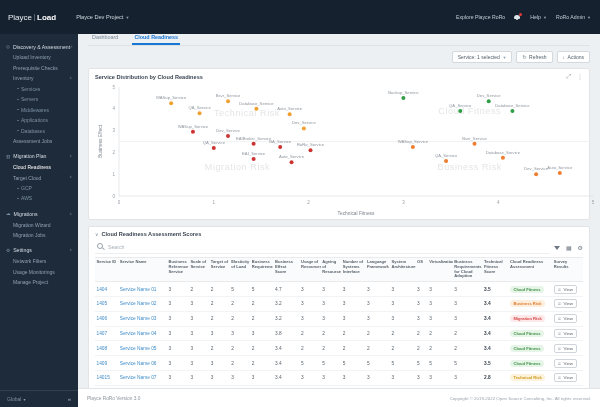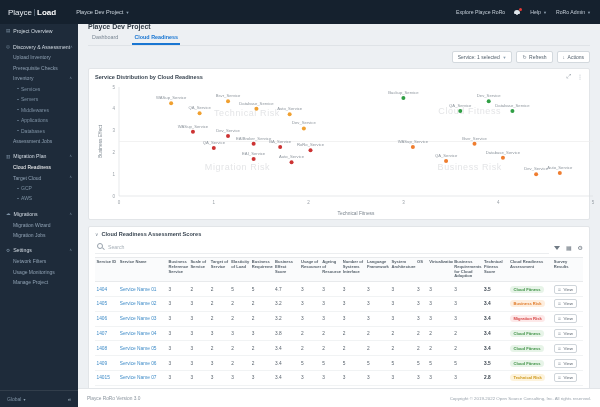--- a/index.html
+++ b/index.html
@@ -1,20 +1,20 @@
 <!DOCTYPE html>
 <html><head>
 <meta charset="utf-8">
 <style>
   *{box-sizing:border-box;margin:0;padding:0}
   html,body{width:600px;height:407px;overflow:hidden}
   body{font-family:"Liberation Sans",sans-serif;background:#edf0f3;position:relative;color:#444}
 
   
-  .topbar{position:absolute;top:0;left:0;right:0;height:24px;background:#15212e;display:flex;align-items:center;z-index:6}
+  .topbar{position:absolute;top:0;left:0;right:0;height:34px;background:#15212e;display:flex;align-items:center;z-index:6}
   .logo{font-size:8px;margin-left:8px;color:#e8edf2;display:flex;align-items:center;cursor:pointer}
   .logo b{color:#fff;font-weight:bold}
   .logo-sep{display:inline-block;width:1px;height:7px;background:#51606f;margin:0 2px}
   .proj{margin-left:20px;font-size:5.6px;color:#cfd8e0;display:flex;align-items:center;gap:2px;cursor:pointer}
   .chev{font-size:4px;color:#8ea0b1}
   .top-right{margin-left:auto;display:flex;align-items:center;gap:9px;margin-right:9px;font-size:5.2px;color:#c2ccd6}
   .top-right>*{display:flex;align-items:center;gap:2px;cursor:pointer}
   .bell{position:relative;width:7px;height:7px}
   .bell-shape{position:absolute;left:0;top:1px;width:6px;height:4px;background:#dfe6ec;border-radius:3px 3px 1px 1px}
   .bell-shape:after{content:"";position:absolute;left:2px;top:4px;width:2px;height:1px;background:#dfe6ec;border-radius:0 0 2px 2px}

